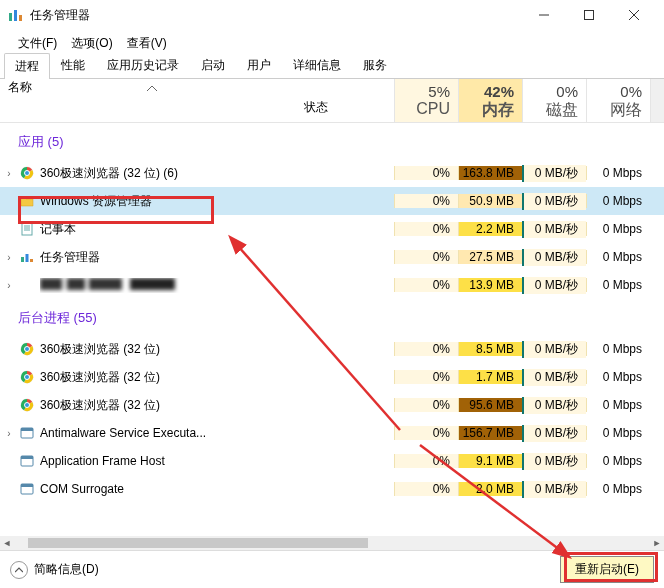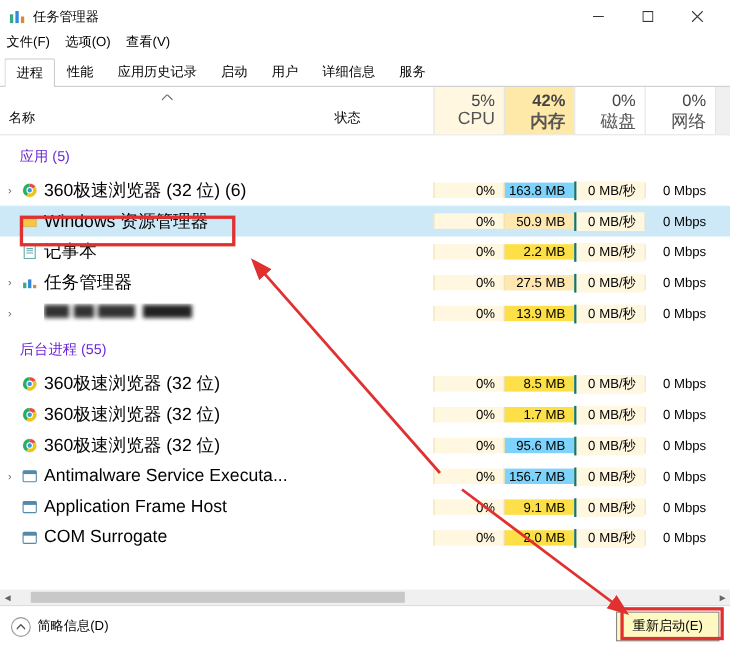--- a/index.html
+++ b/index.html
@@ -3,46 +3,46 @@
 <meta charset="utf-8">
 <style>
   * { box-sizing: border-box; margin: 0; padding: 0; font-family: "Microsoft YaHei", "Segoe UI", sans-serif; }
   body { width: 664px; height: 588px; background: #fff; overflow: hidden; position: relative; font-size: 12px; }
   .titlebar { height: 30px; display: flex; align-items: center; padding: 0 8px; border-bottom: 0; }
   .titlebar .icon { width: 16px; height: 16px; margin-right: 6px; display:flex; align-items:center; justify-content:center; }
   .titlebar .title { flex: 1; font-size: 12px; }
   .winbtns { display: flex; gap: 0; }
   .winbtn { width: 45px; height: 30px; display:flex; align-items:center; justify-content:center; }
   .winbtn svg { width:10px; height:10px; }
-  .menubar { height: 22px; display:flex; align-items:flex-start; padding: 0 6px; gap: 14px; font-size: 12px;}
+  .menubar { height: 22px; display:flex; align-items:flex-end; padding: 0 18px; gap: 14px; font-size: 12px;}
   .menubar span { }
   .tabs { display:flex; border-bottom: 1px solid #ccc; padding-left: 4px; position: relative;}
   .tab { padding: 4px 10px; border: 1px solid transparent; border-bottom: none; font-size:12px; }
   .tab.active { border-color:#ccc; background:#fff; border-radius:2px 2px 0 0; position:relative; top:1px;}
   .header-row { display:flex; align-items:stretch; border-bottom: 1px solid #e5e5e5; height: 44px; }
-  .namehead { flex: 1; display:flex; align-items:flex-end; padding: 0 8px 6px 8px; position:relative;}
+  .namehead { flex: 1; display:flex; padding: 0 8px 6px 8px; position:relative;}
   .sort-caret { position:absolute; top:2px; left:50%; transform:translateX(-50%);}
   .statushead { width: 90px; display:flex; align-items:flex-end; padding-bottom:6px; }
   .metrichead { width: 64px; border-left: 1px solid #e5e5e5; text-align:right; padding: 4px 8px 4px 0; display:flex; flex-direction:column; justify-content:space-between;}
   .metrichead .pct { font-size: 15px; color:#444;}
   .metrichead .lbl { font-size: 16px; color:#555;}
   .cpu-head { background:#fff7e0;}
   .mem-head { background:#ffe9a8;font-weight:bold;}
   .scroll-gutter { width:14px; border-left:1px solid #e5e5e5; background:#f0f0f0; }
   .body { height: 450px; overflow:hidden; position:relative;}
   .group-title { color:#6d28d9; font-size: 13px; padding: 10px 0 8px 18px; display:flex; align-items:center;}
   .row { display:flex; align-items:center; height: 28px; }
   .row .expand { width:18px; text-align:center; color:#666; font-size:10px;}
   .row .picon { width:18px; height:16px; display:flex; align-items:center; justify-content:center; margin-right:4px;}
-  .row .pname { flex:1; font-size:16px; white-space:nowrap; overflow:hidden; text-overflow:ellipsis;}
+  .row .pname { flex:1; font-size:12px; white-space:nowrap; overflow:hidden; text-overflow:ellipsis;}
   .row .pstatus { width:20px;}
   .mcell { width:64px; text-align:right; padding-right:8px; font-size:12px;}
   .mcell.cpu { background:#fff7e0; border-left:1px solid #f0e2b0;}
   .mcell.mem { background:#fde047; border-left:1px solid #f0e2b0;}
-  .mcell.mem.hi { background:#7dd3fc;}
+  .mcell.mem.hi { background:#a16207;}
   .mcell.mem.mid { background:#ffe8b0;}
   .mcell.disk { background:#fff7e0; border-left:2px solid #0f766e;}
   .mcell.net { border-left:1px solid #f0e2b0;}
   .row .gutter { width:14px; background:#f0f0f0;}
   .row.selected { background:#cde8f6;}
   .row.selected .pname { }
   .red-box { border:3px solid #e03030; position:absolute; pointer-events:none; z-index:50;}
   .footer { position:absolute; bottom:0; left:0; right:0; height:38px; border-top:1px solid #ddd; display:flex; align-items:center; padding:0 10px; background:#fff;}
   .footer .chev { width:18px; height:18px; border:1px solid #999; border-radius:50%; display:flex; align-items:center; justify-content:center; margin-right:6px;}
   .footer .lbl { flex:1; font-size:12px;}

